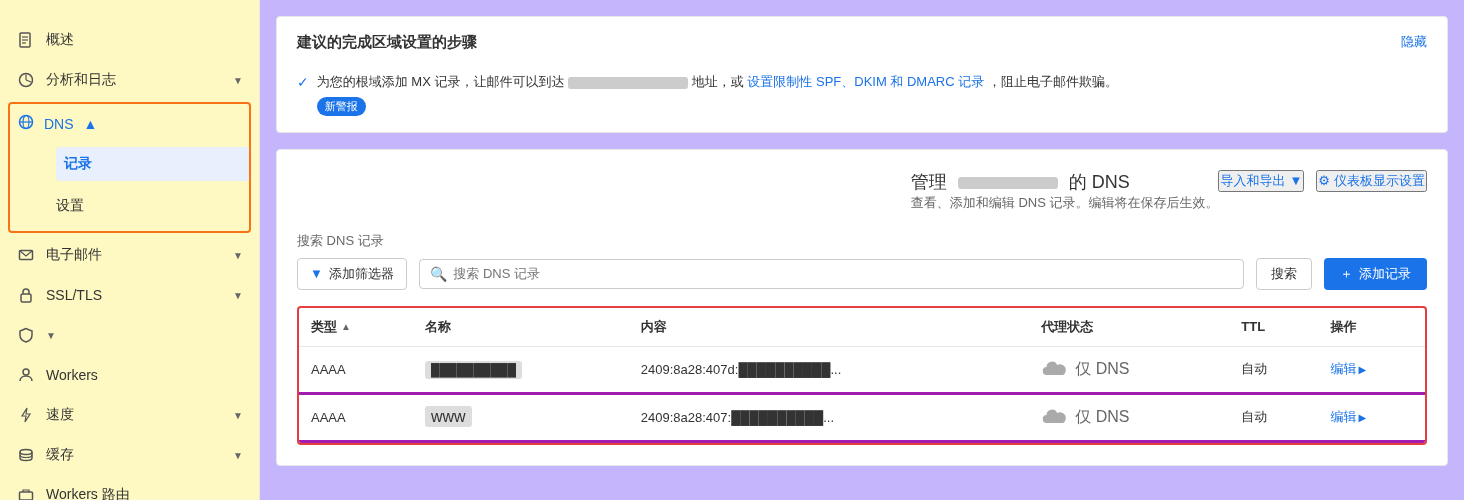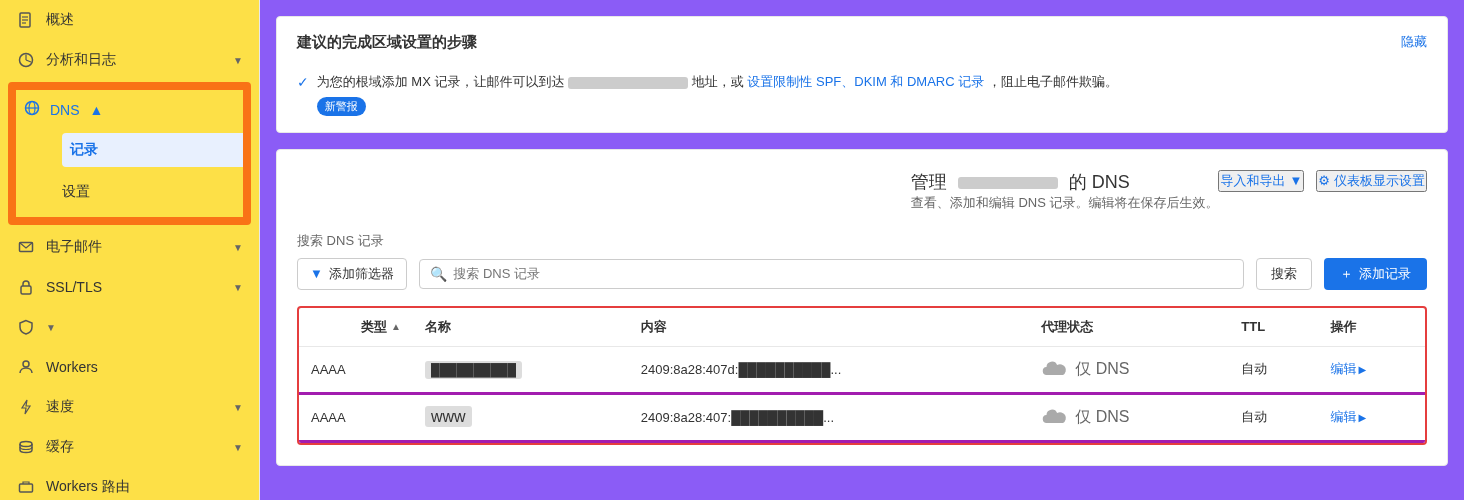--- a/index.html
+++ b/index.html
@@ -1,31 +1,31 @@
 <!DOCTYPE html>
 <html><head>
   <meta charset="utf-8">
   <style>
     * { box-sizing: border-box; margin: 0; padding: 0; }
     body { font-family: -apple-system, BlinkMacSystemFont, "Segoe UI", Arial, sans-serif; font-size: 14px; color: #333; background: #f5f5f5; display: flex; height: 500px; overflow: hidden; }
 
     
-    .sidebar { width: 260px; background: #fde047; border-right: 1px solid #e8e8e8; flex-shrink: 0; overflow-y: auto; padding-top: 0; }
+    .sidebar { width: 260px; background: #fef9c3; border-right: 1px solid #e8e8e8; flex-shrink: 0; overflow-y: auto; padding-top: 20px; }
     .sidebar-item { display: flex; align-items: center; padding: 10px 16px; cursor: pointer; color: #333; font-size: 14px; gap: 10px; }
     .sidebar-item .icon { width: 20px; height: 20px; display: flex; align-items: center; justify-content: center; flex-shrink: 0; }
     .sidebar-item .label { flex: 1; }
     .sidebar-item .chevron { font-size: 10px; color: #666; }
     .sidebar-sub { padding-left: 46px; }
     .sidebar-sub-item { padding: 8px 16px 8px 0; cursor: pointer; color: #333; font-size: 14px; display: block; }
     .sidebar-sub-item.active { color: #1a73e8; font-weight: 600; background: #e8f0fe; padding-left: 8px; border-radius: 4px 0 0 4px; }
-    .dns-section { border: 8px solid #f97316; border-radius: 4px; margin: 2px 8px; }
+    .dns-section { border: 2px solid #f97316; border-radius: 4px; margin: 2px 8px; }
     .dns-header-item { display: flex; align-items: center; padding: 10px 8px; cursor: pointer; color: #1a73e8; font-size: 14px; gap: 10px; }
 
     
-    .main { flex: 1; overflow-y: auto; background: #8b5cf6; padding: 16px; }
+    .main { flex: 1; overflow-y: auto; background: #c4b5fd; padding: 16px; }
 
     
     .banner { background: #fff; border: 1px solid #e8e8e8; border-radius: 4px; padding: 16px 20px; margin-bottom: 16px; }
     .banner-title { font-weight: 600; font-size: 15px; color: #333; margin-bottom: 12px; }
     .banner-hide { color: #1a73e8; font-size: 13px; cursor: pointer; text-decoration: none; }
     .banner-row { display: flex; align-items: flex-start; justify-content: space-between; }
     .banner-content { display: flex; align-items: flex-start; gap: 8px; flex: 1; }
     .banner-check { color: #1a73e8; font-size: 14px; margin-top: 2px; }
     .banner-text { font-size: 13px; color: #333; line-height: 1.6; }
     .banner-text a { color: #1a73e8; text-decoration: none; }
@@ -49,21 +49,21 @@
     .search-box { flex: 1; display: flex; align-items: center; border: 1px solid #ccc; border-radius: 4px; background: #fff; padding: 6px 10px; gap: 6px; }
     .search-box input { border: none; outline: none; flex: 1; font-size: 13px; }
     .search-btn { border: 1px solid #ccc; background: #fff; border-radius: 4px; padding: 6px 14px; font-size: 13px; cursor: pointer; color: #333; white-space: nowrap; }
     .add-btn { background: #1a73e8; color: #fff; border: none; border-radius: 4px; padding: 7px 16px; font-size: 13px; cursor: pointer; display: flex; align-items: center; gap: 6px; white-space: nowrap; }
 
     
     .dns-table { width: 100%; border-collapse: collapse; }
     .dns-table th { text-align: left; padding: 10px 12px; font-size: 13px; font-weight: 600; color: #333; border-bottom: 1px solid #e8e8e8; }
     .dns-table td { padding: 12px 12px; font-size: 13px; color: #333; border-bottom: 3px solid #a21caf; }
     .table-wrapper { border: 2px solid #e53e3e; border-radius: 4px; overflow: hidden; margin-top: 8px; }
-    .th-sort { display: flex; align-items: center; gap: 4px; justify-content: flex-end; }
+    .th-sort { display: flex; align-items: center; gap: 4px; }
     .sort-arrow { color: #666; font-size: 10px; }
     .proxy-cell { display: flex; align-items: center; gap: 6px; }
     .dns-only { color: #666; font-size: 16px; }
     .edit-link { color: #1a73e8; text-decoration: none; font-size: 13px; cursor: pointer; display: flex; align-items: center; gap: 2px; }
   </style>
 </head>
 <body>
 
 <nav class="sidebar">
 

